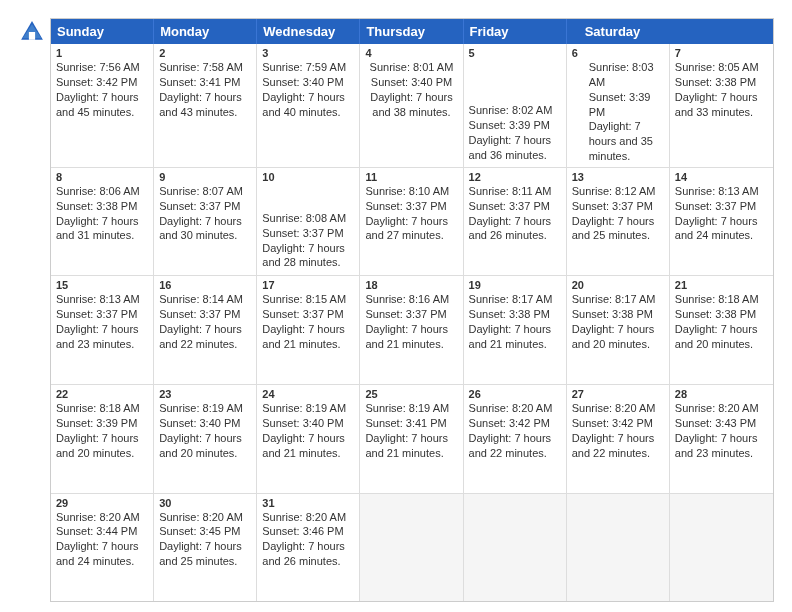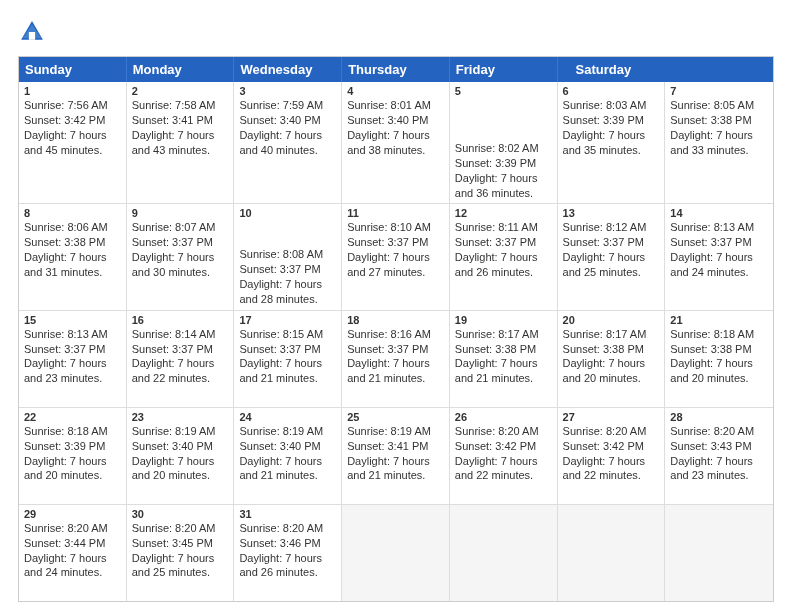--- a/index.html
+++ b/index.html
@@ -8,21 +8,20 @@
       background: #fff;
       width: 792px;
       height: 612px;
       overflow: hidden;
     }
     .page {
       width: 792px;
       height: 612px;
       padding: 18px 18px 10px 18px;
       display: flex;
-      flex-direction: column;
     }
     .header {
       display: flex;
       justify-content: space-between;
       align-items: flex-start;
       margin-bottom: 10px;
     }
     .logo {
       display: flex;
       align-items: center;
@@ -153,33 +152,33 @@
 Daylight: 7 hours and 43 minutes.</div>
           </div>
           <div class="cal-cell">
             <span class="day-num">3</span>
             <div class="info" style="white-space: pre-line;">Sunrise: 7:59 AM
 Sunset: 3:40 PM
 Daylight: 7 hours and 40 minutes.</div>
           </div>
           <div class="cal-cell">
             <span class="day-num">4</span>
-            <div class="info" style="white-space: pre-line;">Sunrise: 8:01 AM
+            <div class="info" style="white-space: pre-line; text-align: center;">Sunrise: 8:01 AM
 Sunset: 3:40 PM
 Daylight: 7 hours and 38 minutes.</div>
           </div>
           <div class="cal-cell">
             <span class="day-num">5</span>
             <div class="info" style="white-space: pre-line; margin-top: 44px;">Sunrise: 8:02 AM
 Sunset: 3:39 PM
 Daylight: 7 hours and 36 minutes.</div>
           </div>
           <div class="cal-cell">
             <span class="day-num">6</span>
-            <div class="info" style="white-space: pre-line;">Sunrise: 8:03 AM
+            <div class="info" style="white-space: pre-line; margin-left: 17px;">Sunrise: 8:03 AM
 Sunset: 3:39 PM
 Daylight: 7 hours and 35 minutes.</div>
           </div>
           <div class="cal-cell">
             <span class="day-num">7</span>
             <div class="info" style="white-space: pre-line;">Sunrise: 8:05 AM
 Sunset: 3:38 PM
 Daylight: 7 hours and 33 minutes.</div>
           </div>
         </div>

